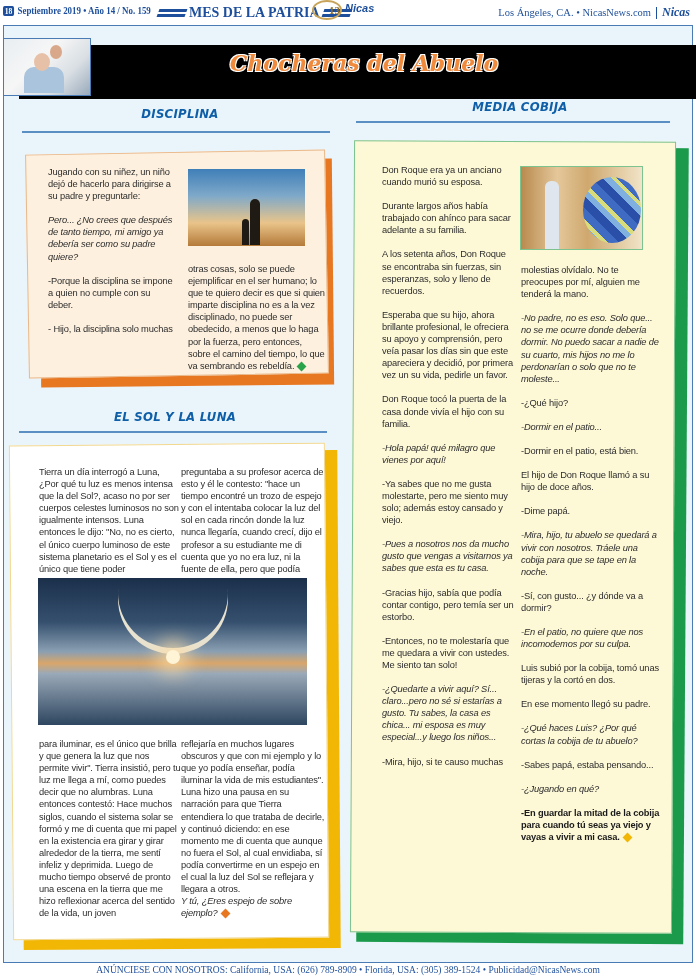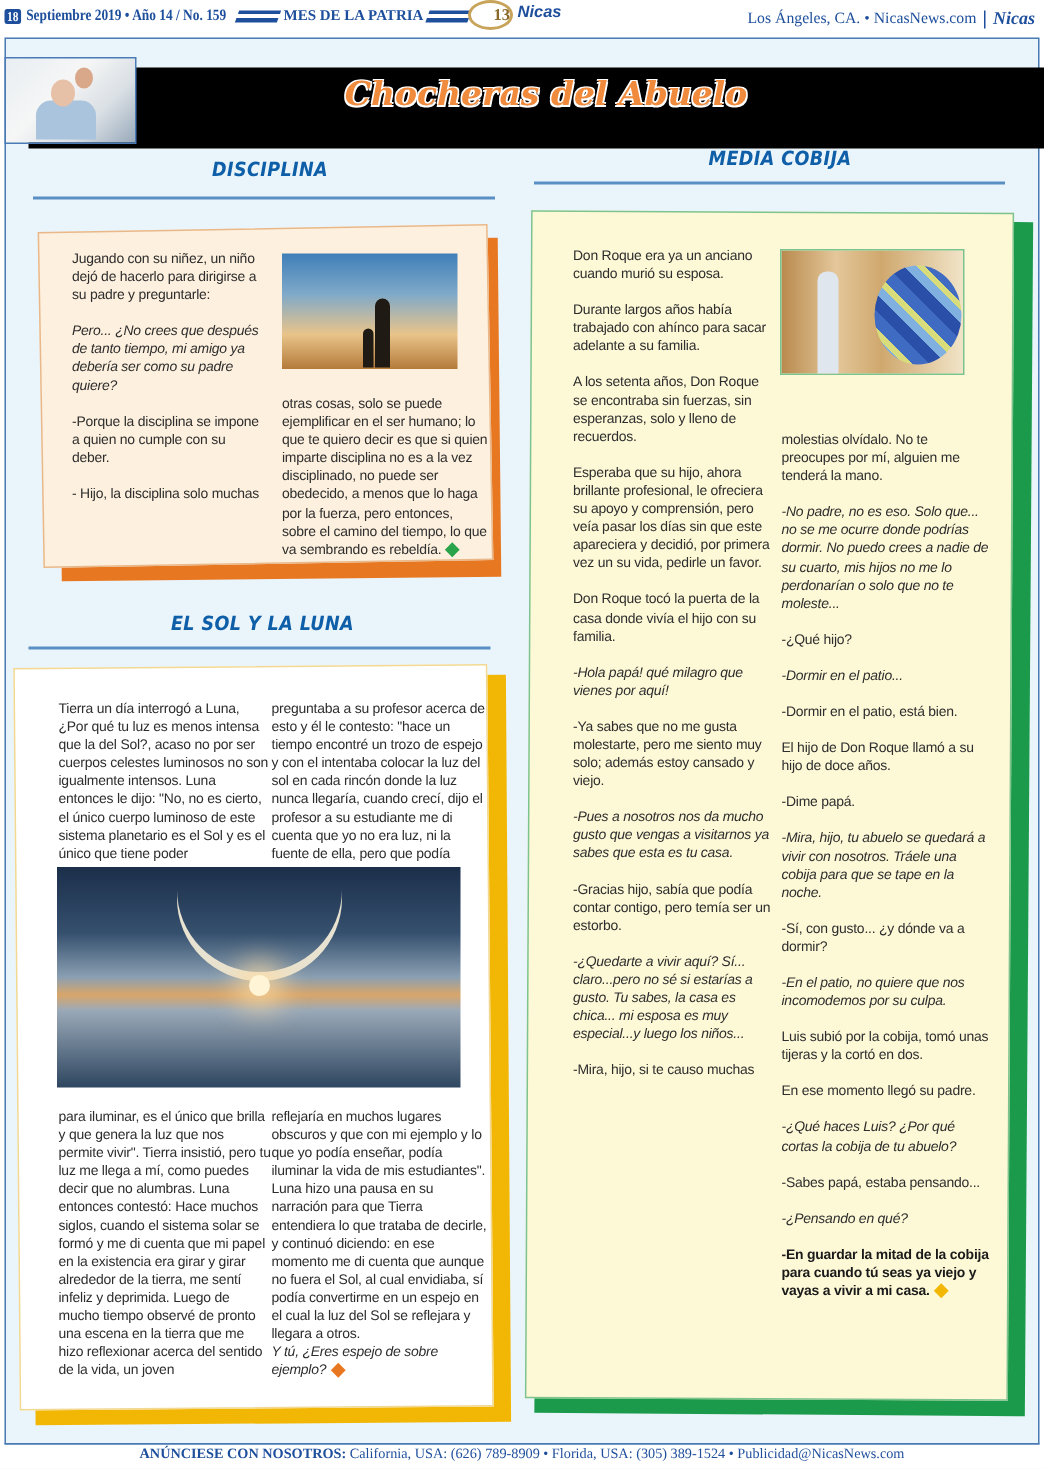--- a/index.html
+++ b/index.html
@@ -3,21 +3,21 @@
 <meta charset="utf-8">
 <style>
   * { box-sizing: border-box; margin: 0; padding: 0; }
   html, body { width: 696px; height: 979px; background: #ffffff; overflow: hidden; }
   body { position: relative; font-family: "Liberation Sans", sans-serif; color: #2a2a2a; }
 
   
   .topbar { position: absolute; left: 0; top: 0; width: 696px; height: 22px; }
   .topbar .left { position: absolute; left: 3px; top: 5px; display: flex; align-items: center; gap: 4px; font-family: "Liberation Serif", serif; font-weight: bold; font-size: 10.5px; color: #1e4f9c; transform: scaleX(0.85); transform-origin: left center; }
   .page-num { background: #1e4f9c; color: #fff; font-size: 9px; padding: 0 2px; border-radius: 2px; }
-  .topbar .patria { position: absolute; left: 158px; top: 5px; display: flex; align-items: center; gap: 3px; font-family: "Liberation Serif", serif; font-weight: bold; font-size: 10px; color: #1e4f9c; }
+  .topbar .patria { position: absolute; left: 158px; top: 5px; display: flex; align-items: center; gap: 3px; font-family: "Liberation Serif", serif; font-weight: bold; font-size: 14px; color: #1e4f9c; }
   .flag { width: 28px; height: 8px; background: linear-gradient(#1e4f9c 0 33%, #fff 33% 66%, #1e4f9c 66%); transform: skewX(-20deg); }
   .anniv { position: absolute; left: 312px; top: 0; width: 30px; height: 20px; border: 2px solid #c8a45a; border-radius: 50%; color: #8a6a2a; font-size: 11px; font-weight: bold; text-align: right; line-height: 16px; font-family: "Liberation Serif", serif; }
   .nicas-logo-small { position: absolute; left: 345px; top: 2px; width: 42px; height: 14px; color: #1e4f9c; font-weight: bold; font-style: italic; font-size: 11px; }
   .topbar .right { position: absolute; right: 6px; top: 5px; display: flex; align-items: center; gap: 5px; font-family: "Liberation Serif", serif; font-size: 10.5px; color: #1e4f9c; justify-content: center; }
   .topbar .right .sep { width: 1px; height: 12px; background: #1e4f9c; }
   .nicas-logo { font-weight: bold; font-style: italic; font-size: 12px; color: #1e4f9c; }
 
   
   .frame { position: absolute; left: 3px; top: 25px; width: 690px; height: 938px; background: #eaf4fb; border: 1.5px solid #4a7bb5; }
 
@@ -41,21 +41,21 @@
   .txt p { margin-bottom: 12px; }
   .txt p.tight { margin-bottom: 0; }
   .txt i { font-style: italic; }
   .txt b { font-weight: bold; color: #1a1a1a; }
   .end-mark { display: inline-block; width: 7px; height: 7px; transform: rotate(45deg); margin-left: 4px; vertical-align: middle; }
 
   .photo { position: absolute; overflow: hidden; }
 
   
   .footer { position: absolute; left: 0; top: 965px; width: 696px; text-align: center; font-family: "Liberation Serif", serif; font-size: 9.5px; color: #1e4f9c; }
-  .footer b { font-weight: bold; }
+  .footer b { font-weight: normal; }
   .footer-rule { position: absolute; left: 3px; top: 962px; width: 690px; height: 1px; background: #4a7bb5; }
 </style>
 </head>
 <body>
 
 <div class="topbar">
   <div class="left">
     <span class="page-num">18</span>
     <span>Septiembre 2019 • Año 14 / No. 159</span>
   </div>
@@ -133,43 +133,44 @@
   <div class="txt" style="left:382px; top:164px; width:134px;">
     <p>Don Roque era ya un anciano cuando murió su esposa.</p>
     <p>Durante largos años había trabajado con ahínco para sacar adelante a su familia.</p>
     <p>A los setenta años, Don Roque se encontraba sin fuerzas, sin esperanzas, solo y lleno de recuerdos.</p>
     <p>Esperaba que su hijo, ahora brillante profesional, le ofreciera su apoyo y comprensión, pero veía pasar los días sin que este apareciera y decidió, por primera vez un su  vida, pedirle un favor.</p>
     <p>Don Roque tocó la puerta de la casa donde vivía el hijo con su familia.</p>
     <p><i>-Hola papá! qué milagro que vienes por aquí!</i></p>
     <p>-Ya sabes que no me gusta molestarte, pero me siento muy solo; además estoy cansado y viejo.</p>
     <p><i>-Pues a nosotros nos da mucho gusto que vengas a visitarnos ya sabes que esta es tu casa.</i></p>
     <p>-Gracias hijo, sabía que podía contar contigo, pero temía ser un estorbo.</p>
+    <p>-Entonces, no te molestaría que me quedara a vivir con ustedes. Me siento tan solo!</p>
     <p><i>-¿Quedarte a vivir aquí? Sí... claro...pero no sé si estarías a gusto. Tu sabes, la casa es chica... mi esposa es muy especial...y luego los niños...</i></p>
     <p class="tight">-Mira, hijo, si te causo muchas</p>
   </div>
   <div class="photo" style="left:520px; top:166px; width:123px; height:84px; border:1px solid #7cc38f; background:linear-gradient(90deg,#b98a4e 0%,#e4c79a 30%,#cfa86e 55%,#f1e4c8 100%);">
     <div style="position:absolute; left:24px; top:14px; width:14px; height:70px; background:#dfe6ee; border-radius:6px 6px 0 0;"></div>
     <div style="position:absolute; left:62px; top:10px; width:58px; height:66px; border-radius:50%; background:repeating-linear-gradient(45deg,#2a4fa8 0 8px,#7fb0e0 8px 14px,#d8dc7a 14px 18px,#3f6bc2 18px 26px);"></div>
   </div>
-  <div class="txt" style="left:521px; top:264px; width:140px;margin-top:23px;">
+  <div class="txt" style="left:521px; top:264px; width:140px;">
     <p>molestias olvídalo. No te preocupes por mí, alguien me tenderá la mano.</p>
-    <p><i>-No padre, no es eso. Solo que... no se me ocurre donde podrías dormir. No puedo crees a nadie de su cuarto, mis hijos no me lo perdonarían o solo que no te moleste...</i></p>
+    <p><i>-No padre, no es eso. Solo que... no se me ocurre donde debería dormir. No puedo sacar a nadie de su cuarto, mis hijos no me lo perdonarían o solo que no te moleste...</i></p>
     <p>-¿Qué hijo?</p>
     <p><i>-Dormir en el patio...</i></p>
     <p>-Dormir en el patio, está bien.</p>
     <p>El hijo de Don Roque llamó a su hijo de doce años.</p>
     <p>-Dime papá.</p>
     <p><i>-Mira, hijo, tu abuelo se quedará a vivir con nosotros. Tráele una cobija para que se tape en la noche.</i></p>
     <p>-Sí, con gusto... ¿y dónde va a dormir?</p>
     <p><i>-En el patio, no quiere que nos incomodemos por su culpa.</i></p>
     <p>Luis subió por la cobija, tomó unas tijeras y la cortó en dos.</p>
     <p>En ese momento llegó su padre.</p>
     <p><i>-¿Qué haces Luis? ¿Por qué cortas la cobija de tu abuelo?</i></p>
     <p>-Sabes papá, estaba pensando...</p>
-    <p><i>-¿Pensando en qué?</i></p>
+    <p><i>-¿Jugando en qué?</i></p>
     <p class="tight"><b>-En guardar la mitad de la cobija para cuando tú seas ya viejo y vayas a vivir a mi casa.</b><span class="end-mark" style="background:#f2b705;"></span></p>
   </div>
 </div>
 
 <div class="footer-rule"></div>
 <div class="footer">
   <b>ANÚNCIESE CON NOSOTROS:</b><span> California, USA: (626) 789-8909 • Florida, USA: (305) 389-1524 • Publicidad@NicasNews.com</span>
 </div>
 
 </body></html>

